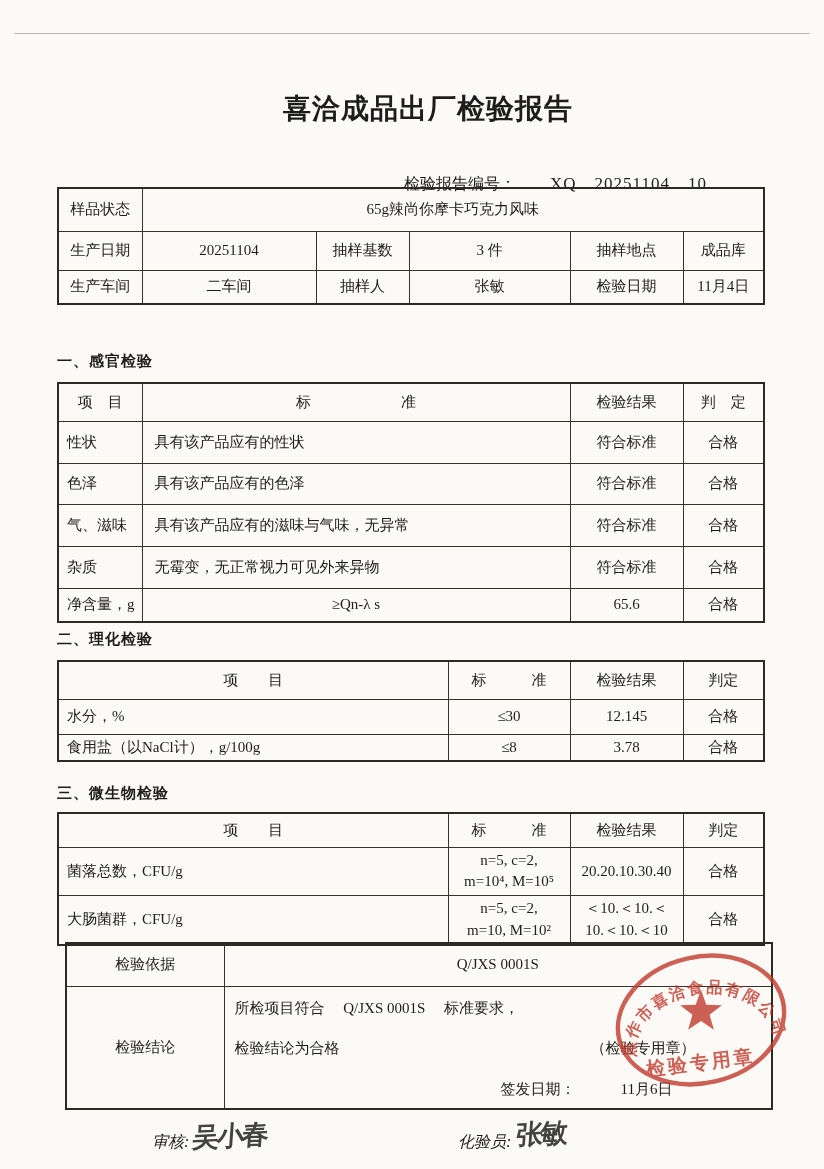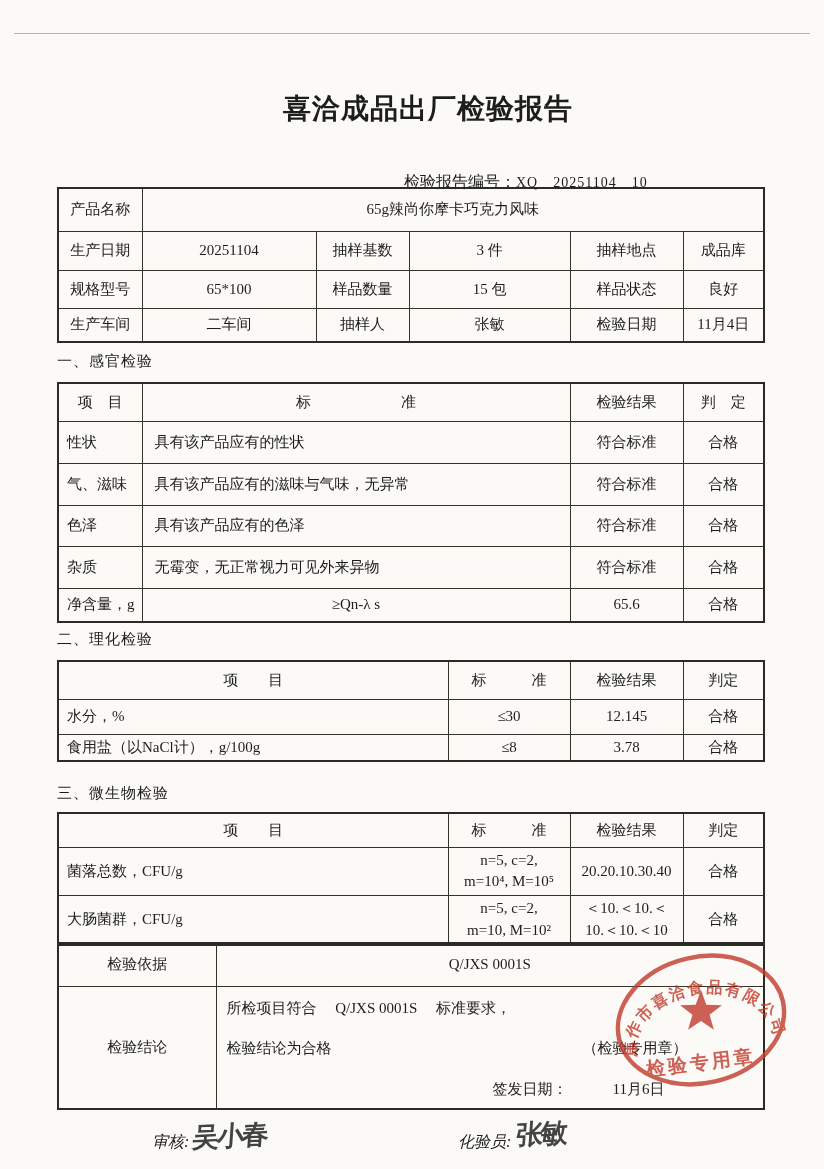--- a/index.html
+++ b/index.html
@@ -8,32 +8,32 @@
   .page {
     position:relative; width:824px; height:1169px; margin:0 auto;
     background:#fbfaf6; color:#1d1d1d; overflow:hidden;
   }
   .scan-line { position:absolute; top:33px; left:14px; width:796px; height:1px; background:#b8b6b0; }
   .title {
     position:absolute; top:90px; left:16px; width:100%; text-align:center;
     font-size:28px; font-weight:bold; letter-spacing:1px;
   }
   .report-no { position:absolute; top:154px; left:388px; font-size:16px; white-space:pre; }
-  .report-no .val { font-size:14px; letter-spacing:1px;text-align:center; }
+  .report-no .val { font-size:17px; margin-left:34px; letter-spacing:1px;text-align:center; }
 
   table.tbl { position:absolute; border-collapse:collapse; table-layout:fixed; background:transparent; }
   .tbl td, .tbl th {
     border:1.6px solid #35322c; font-size:15px; font-weight:normal;
     text-align:center; padding:2px 6px; overflow:hidden; vertical-align:middle;
   }
   .tbl { border:2px solid #2c2a25; }
   .tl { text-align:left !important; }
   .pl8 { padding-left:8px !important; }
   .pl12 { padding-left:12px !important; }
-  .sec-heading { position:absolute; left:57px; font-size:15px; font-weight:normal; letter-spacing:1px; }
+  .sec-heading { position:absolute; left:57px; font-size:15px; font-weight:bold; letter-spacing:1px; }
   .std2line div { line-height:1.45; }
   .sup-note { font-size:15px; }
 
   
   .concl-cell { position:relative;margin-left:48px; }
   .concl-cell span { position:absolute; font-size:15px; white-space:pre; }
   .c-line1 { top:12px; left:10px; }
   .c-line2 { top:52px; left:10px; }
   .c-seal-note { top:52px; left:366px; }
   .c-issue-label { top:93px; left:276px; }
@@ -67,39 +67,31 @@
     <colgroup>
         <col style="width:84px">
         <col style="width:174px">
         <col style="width:93px">
         <col style="width:161px">
         <col style="width:113px">
         <col style="width:81px">
       </colgroup>
     <tbody>
         <tr style="height:43px">
-      <td>产品名称</td>
+      <td>样品状态</td>
       <td colspan="5">65g辣尚你摩卡巧克力风味</td>
     </tr>
     <tr style="height:39px">
       <td>生产日期</td>
       <td>20251104</td>
       <td>抽样基数</td>
       <td>3 件</td>
       <td>抽样地点</td>
       <td>成品库</td>
     </tr>
-    <tr style="height:38px">
-      <td>规格型号</td>
-      <td>65*100</td>
-      <td>样品数量</td>
-      <td>15 包</td>
-      <td>样品状态</td>
-      <td>良好</td>
-    </tr>
     <tr style="height:34px">
       <td>生产车间</td>
       <td>二车间</td>
       <td>抽样人</td>
       <td>张敏</td>
       <td>检验日期</td>
       <td>11月4日</td>
     </tr>
   </tbody>
     </table>
@@ -119,29 +111,29 @@
       <th>标　　　　　　准</th>
       <th>检验结果</th>
       <th>判　定</th>
     </tr>
     <tr style="height:42px">
       <td class="tl pl8">性状</td>
       <td class="tl pl12">具有该产品应有的性状</td>
       <td>符合标准</td>
       <td>合格</td>
     </tr>
+    <tr style="height:41px">
+      <td class="tl pl8">色泽</td>
+      <td class="tl pl12">具有该产品应有的色泽</td>
+      <td>符合标准</td>
+      <td>合格</td>
+    </tr>
     <tr style="height:42px">
       <td class="tl pl8">气、滋味</td>
       <td class="tl pl12">具有该产品应有的滋味与气味，无异常</td>
-      <td>符合标准</td>
-      <td>合格</td>
-    </tr>
-    <tr style="height:41px">
-      <td class="tl pl8">色泽</td>
-      <td class="tl pl12">具有该产品应有的色泽</td>
       <td>符合标准</td>
       <td>合格</td>
     </tr>
     <tr style="height:42px">
       <td class="tl pl8">杂质</td>
       <td class="tl pl12">无霉变，无正常视力可见外来异物</td>
       <td>符合标准</td>
       <td>合格</td>
     </tr>
     <tr style="height:34px">
@@ -217,21 +209,21 @@
       </td>
       <td class="std2line" style="padding:2px 2px;">
         <div>＜10.＜10.＜</div>
         <div>10.＜10.＜10</div>
       </td>
       <td>合格</td>
     </tr>
   </tbody>
     </table>
 
-  <table class="tbl" style="left:57px; top:942px; width:706px;font-family:Liberation Serif, serif;">
+  <table class="tbl" style="left:65px; top:942px; width:706px;font-family:Liberation Serif, serif;">
     <colgroup>
         <col style="width:158px">
         <col style="width:548px">
       </colgroup>
     <tbody>
         <tr style="height:43px">
       <td>检验依据</td>
       <td>Q/JXS 0001S</td>
     </tr>
     <tr style="height:123px">

